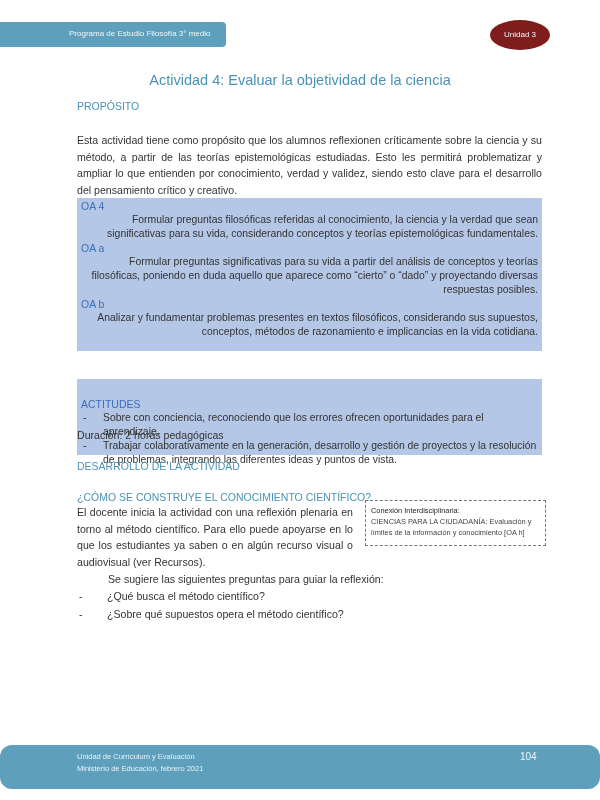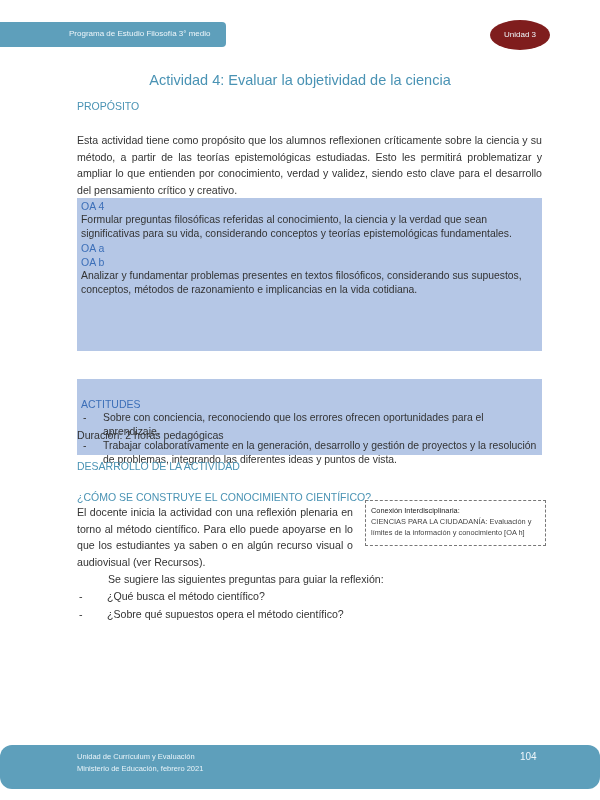--- a/index.html
+++ b/index.html
@@ -9,21 +9,21 @@
              border-radius:0 4px 4px 0; }
   .hdr-bar span { position:absolute; left:69px; top:7px; font-size:8px; color:#eef6fa; }
   .unit-pill { position:absolute; left:490px; top:20px; width:60px; height:30px; border-radius:50%;
                background:#7f1d1d; color:#eef6fa; font-size:8px; text-align:center; line-height:30px; }
   .title { position:absolute; left:0; width:600px; top:72px; text-align:center; font-size:14.5px; color:#4a93b4; }
   .sec-head { position:absolute; left:77px; font-size:10.5px; color:#4a93b4; }
   .para { position:absolute; left:77px; width:465px; font-size:10.6px; line-height:16.5px; color:#333;
           text-align:justify; }
   .bluebox { position:absolute; left:77px; width:465px; background:#b5c7e6; }
   .box-head { font-size:10.5px; color:#3c6fb8; padding-left:4px; line-height:14px; }
-  .box-text { font-size:10.4px; color:#333; padding-left:4px; padding-right:4px; line-height:14px; }
+  .box-text { font-size:10.4px; color:#333; padding-left:4px; padding-right:4px; line-height:14px;text-align:right; }
   .att-item { display:flex; font-size:10.4px; line-height:14px; color:#333; }
   .att-dash { width:20px; padding-left:6px; flex:none; }
   .conn-box { position:absolute; left:365px; top:500px; width:181px; height:46px; border:1px dashed #777;
               padding:4px 5px; box-sizing:border-box; font-size:7.4px; line-height:11px; color:#444; }
   .conn-box b { font-weight:normal; color:#222; }
   .dash-list { position:absolute; left:77px; font-size:10.6px; color:#333; }
   .dash-row { display:flex; line-height:18px; }
   .dash-row .d { width:28px; flex:none; padding-left:2px; }
   .footer { position:absolute; left:0; top:745px; width:600px; height:44px; background:#5e9fbb;border-radius:12px; }
   .footer .l1, .footer .l2 { position:absolute; left:77px; font-size:7.5px; color:#e8f3f8; }
@@ -40,20 +40,21 @@
 
 <div class="title">Actividad 4: Evaluar la objetividad de la ciencia</div>
 
 <div class="sec-head" style="top:100px;">PROPÓSITO</div>
 <div class="para" style="top:119px;margin-top:13px;">Esta actividad tiene como propósito que los alumnos reflexionen críticamente sobre la ciencia y su método, a partir de las teorías epistemológicas estudiadas. Esto les permitirá problematizar y ampliar lo que entienden por conocimiento, verdad y validez, siendo esto clave para el desarrollo del pensamiento crítico y creativo.</div>
 
 <div class="bluebox" style="top:198px; height:152px; padding-top:1px;">
   <div class="box-head">OA 4</div>
   <div class="box-text">Formular preguntas filosóficas referidas al conocimiento, la ciencia y la verdad que sean significativas para su vida, considerando conceptos y teorías epistemológicas fundamentales.</div>
   <div class="box-head">OA a</div>
+  <div class="box-text">Formular preguntas significativas para su vida a partir del análisis de conceptos y teorías filosóficas, poniendo en duda aquello que aparece como “cierto” o “dado” y proyectando diversas respuestas posibles.</div>
   <div class="box-head">OA b</div>
   <div class="box-text">Analizar y fundamentar problemas presentes en textos filosóficos, considerando sus supuestos, conceptos, métodos de razonamiento e implicancias en la vida cotidiana.</div>
 </div>
 
 <div class="bluebox" style="top:379px; height:58px; padding-top:18px;">
   <div class="box-head">ACTITUDES</div>
   <div class="att-item">
     <span class="att-dash">-</span>
     <span>Sobre con conciencia, reconociendo que los errores ofrecen oportunidades para el aprendizaje.</span>
   </div>

